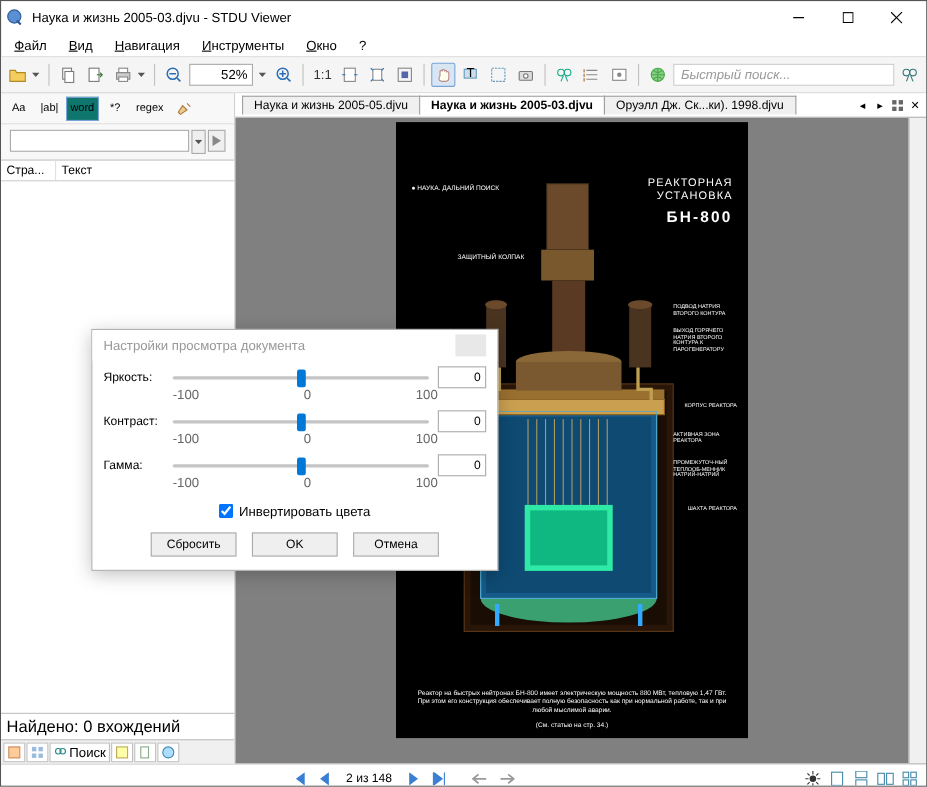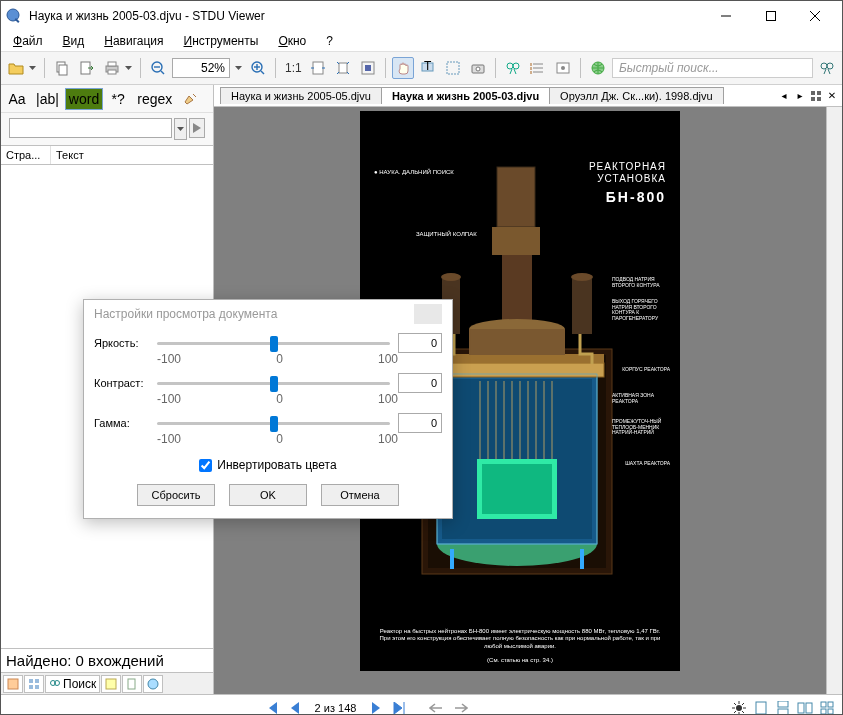--- a/index.html
+++ b/index.html
@@ -27,22 +27,22 @@
 
 
 .content-area { display: flex; height: calc(100% - 30px - 20px - 28px - 26px); }
 
 
 .left-panel { width: 213px; border-right: 1px solid #c0c0c0; display: flex; flex-direction: column; background: #f8f8f8; }
 .panel-tabrow { height: 22px; display: flex; align-items: center; padding: 0 3px; border-bottom: 1px solid #c0c0c0; background: #fff; }
 .panel-tabrow .tab { padding: 2px 6px; background: #fff; border: 1px solid #c0c0c0; border-bottom: none; font-size: 11px; flex: 1; overflow: hidden; white-space: nowrap; }
 .panel-tabrow .close { width: 16px; height: 16px; display: flex; align-items: center; justify-content: center; }
 .searchmode { height: 28px; padding: 3px; display: flex; align-items: center; gap: 2px; border-bottom: 1px solid #e0e0e0; }
-.searchmode .sm-btn { min-width: 26px; height: 22px; border: 1px solid transparent; display: flex; align-items: center; justify-content: center; font-size: 14px; padding: 0 3px; }
-.searchmode .sm-btn.active { border-color: #7aa4d6; background: #4d7c0f; }
+.searchmode .sm-btn { min-width: 26px; height: 22px; border: 1px solid transparent; display: flex; align-items: center; justify-content: center; font-size: 10px; padding: 0 3px; }
+.searchmode .sm-btn.active { border-color: #7aa4d6; background: #0f766e; }
 .searchbox-row { padding: 5px 8px; }
 .searchbox-row label { display: block; margin-bottom: 3px; }
 .searchbox-wrap { display: flex; gap: 2px; }
 .searchbox-wrap input { flex: 1; height: 20px; border: 1px solid #aaa; padding: 0 3px; }
 .searchbox-wrap .go { width: 20px; height: 20px; border: 1px solid #aaa; background: #efefef; display: flex; align-items: center; justify-content: center; }
 .start-row { padding: 4px 8px 8px; }
 .start-row button { padding: 3px 16px; border: 1px solid #aaa; background: #efefef; }
 .result-hdr { display: flex; border-top: 1px solid #c0c0c0; border-bottom: 1px solid #c0c0c0; background: #fff; }
 .result-hdr > div { padding: 3px 5px; font-size: 11px; }
 .result-hdr > div:first-child { width: 50px; border-right: 1px solid #e0e0e0; }
@@ -86,21 +86,21 @@
 .dialog { position: absolute; left: 82px; top: 298px; width: 370px; background: #fff; border: 1px solid #b0b0b0; box-shadow: 0 4px 16px rgba(0,0,0,0.25); }
 .dialog .dlg-title { height: 28px; background: #fff; color: #999; display: flex; align-items: center; padding: 0 10px; font-size: 12px; }
 .dialog .dlg-title .dlg-close { margin-left: auto; width: 28px; height: 20px; background: #e8e8e8; display: flex; align-items: center; justify-content: center; color: #666; }
 .dialog .row { display: flex; align-items: center; padding: 4px 10px 0; gap: 8px; }
 .dialog .row label { width: 55px; text-align: left; font-size: 11px; }
 .dialog .slider-wrap { flex: 1; position: relative; height: 22px; display: flex; align-items: center; }
 .dialog .track { height: 3px; background: #c4c4c4; flex: 1; position: relative; border-radius: 2px; }
 .dialog .thumb { position: absolute; left: 50%; top: -6px; width: 8px; height: 16px; background: #0078d7; border-radius: 2px; transform: translateX(-50%); }
 .dialog .ticks { display: flex; justify-content: space-between; font-size: 10px; color: #666; padding: 0 0 2px; margin-left: 73px; margin-right: 54px; margin-top: -2px; }
 .dialog .valbox { width: 44px; height: 20px; border: 1px solid #aaa; text-align: right; padding: 0 4px; font-size: 11px; display: flex; align-items: center; justify-content: flex-end; }
-.dialog .chkrow { display: flex; align-items: flex-end; justify-content: center; padding: 10px 10px 6px; gap: 5px; font-size: 11px; }
+.dialog .chkrow { display: flex; align-items: flex-start; justify-content: center; padding: 10px 10px 6px; gap: 5px; font-size: 11px; }
 .dialog .btnrow { display: flex; justify-content: center; gap: 14px; padding: 6px 10px 12px; }
 .dialog .btnrow button { width: 78px; height: 22px; border: 1px solid #aaa; background: #efefef; font-size: 11px; }
 
 svg { display: block; }
 </style>
 </head>
 <body>
 
 <div class="titlebar">
   <span class="app-icon">

